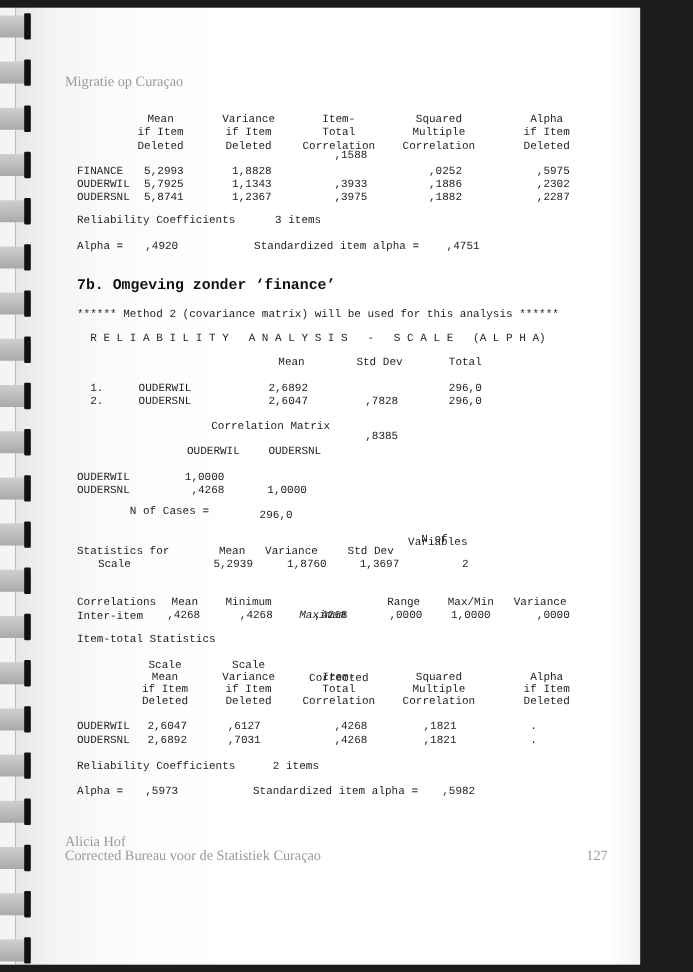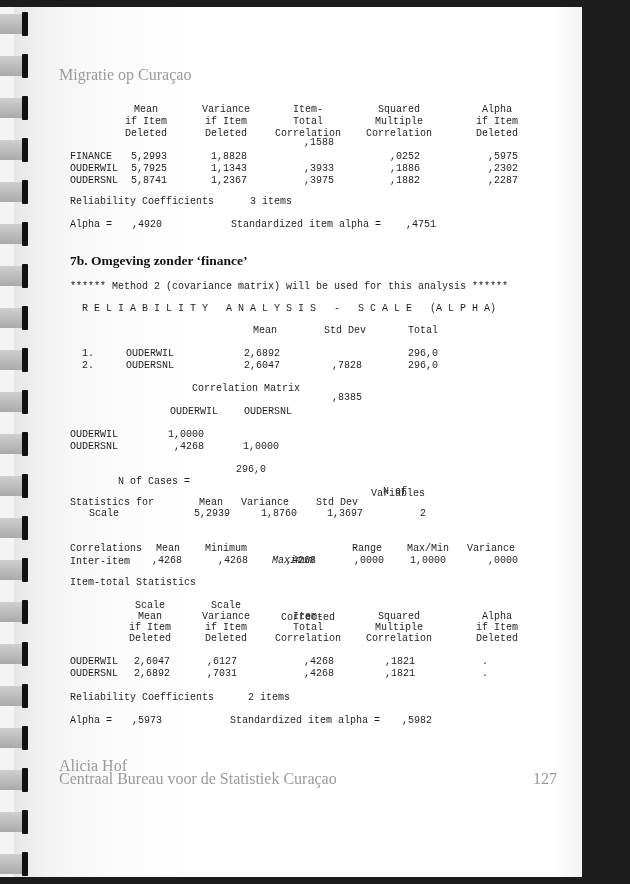--- a/index.html
+++ b/index.html
@@ -26,24 +26,24 @@
   }
   .ring-cap {
     position: absolute; left: 22px; width: 6px; height: 24px; background: #111; border-radius: 1px;
   }
   .mono {
     position: absolute; font-family: "Liberation Mono", "DejaVu Sans Mono", monospace;
     font-size: 10px; line-height: 12px; color: #1e1e1e; white-space: pre;
   }
   .serif-light {
     position: absolute; font-family: "Liberation Serif", "DejaVu Serif", serif;
-    font-size: 16px; color: #9a9a9a; white-space: pre;
+    font-size: 13px; color: #9a9a9a; white-space: pre;
   }
   .heading {
-    position: absolute; font-family: Liberation Serif, serif;
+    position: absolute; font-family: Liberation Mono, monospace;
     font-size: 13.5px; font-weight: bold; color: #111; white-space: pre; text-align: right;
   }
   .r { text-align: right; }
   .c { text-align: center; }
 </style>
 </head>
 <body>
 
 <div class="edge-top"></div>
 <div class="edge-bottom"></div>
@@ -174,21 +174,21 @@
   <div class="mono" style="left:170px; top:406px;">OUDERWIL</div>
   <div class="mono" style="left:244px; top:406px;">OUDERSNL</div>
 
   <div class="mono" style="left:70px; top:429px;">OUDERWIL</div>
   <div class="mono r" style="left:160px; top:429px; width:44px;">1,0000</div>
 
   <div class="mono" style="left:70px; top:441px;">OUDERSNL</div>
   <div class="mono r" style="left:160px; top:441px; width:44px;">,4268</div>
   <div class="mono r" style="left:235px; top:441px; width:44px;">1,0000</div>
 
-  <div class="mono" style="left:118px; top:476px;">N of Cases =</div>
+  <div class="mono" style="left:118px; top:460px;">N of Cases =</div>
   <div class="mono" style="left:236px; top:464px;">296,0</div>
 </div>
 
 <div>
   <div class="mono" style="left:383px; top:486px;">N of</div>
   <div class="mono" style="left:70px; top:497px;">Statistics for</div>
   <div class="mono" style="left:199px; top:497px;">Mean</div>
   <div class="mono" style="left:241px; top:497px;">Variance</div>
   <div class="mono" style="left:316px; top:497px;">Std Dev</div>
   <div class="mono" style="left:371px; top:488px;">Variables</div>
@@ -260,14 +260,14 @@
 </div>
 
 <div class="mono" style="left:70px; top:692px;">Reliability Coefficients</div>
 <div class="mono" style="left:248px; top:692px;">2 items</div>
 <div class="mono" style="left:70px; top:715px;">Alpha =</div>
 <div class="mono" style="left:132px; top:715px;">,5973</div>
 <div class="mono" style="left:230px; top:715px;">Standardized item alpha =</div>
 <div class="mono" style="left:402px; top:715px;">,5982</div>
 
 <div class="serif-light" style="left:59px; top:757px;">Alicia Hof</div>
-<div class="serif-light" style="left:59px; top:770px;">Centraal Bureau voor de Statistiek Curaçao</div>
+<div class="serif-light" style="left:59px; top:770px;">Corrected Bureau voor de Statistiek Curaçao</div>
 <div class="serif-light" style="left:533px; top:770px;">127</div>
 
 </body></html>

